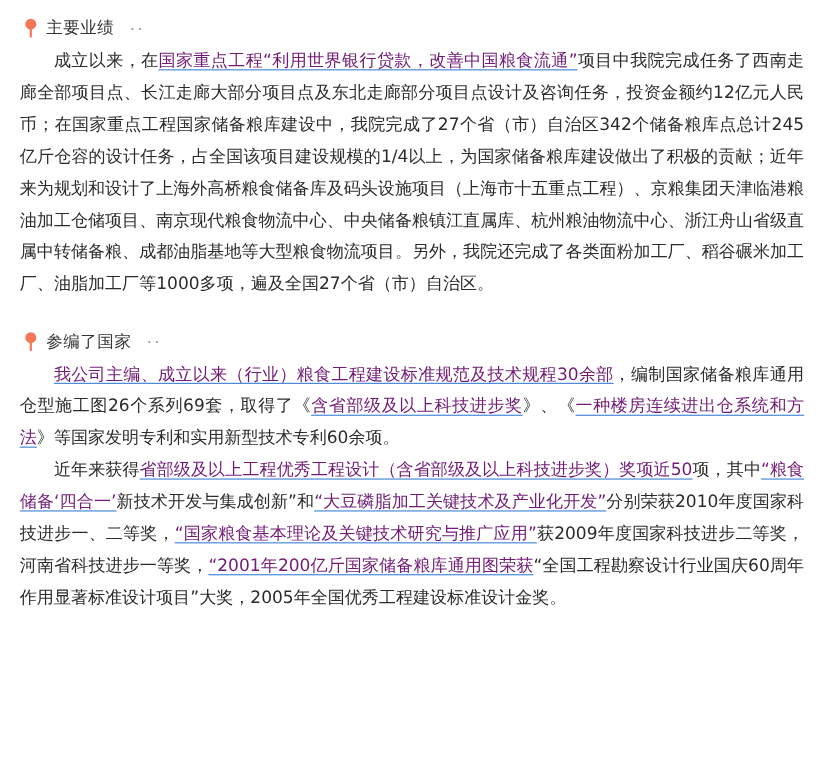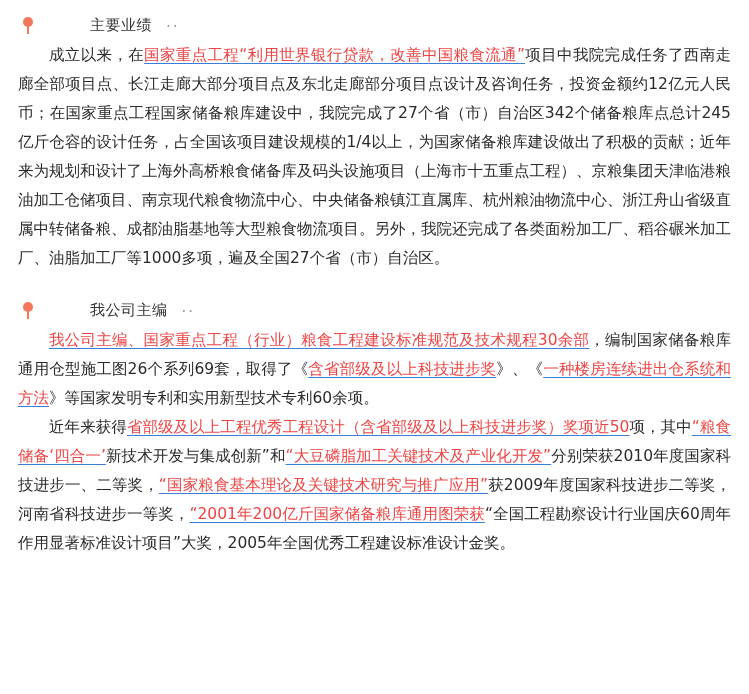--- a/index.html
+++ b/index.html
@@ -47,21 +47,20 @@
     top: 8px;
     left: 5px;
     width: 2px;
     height: 9px;
     background: #f4775b;
   }
   .section-title {
     font-size: 15px;
     color: #333333;
     letter-spacing: 0.5px;
-    margin-left: 48px;
   }
   .dots {
     font-size: 15px;
     color: #999999;
     letter-spacing: 2px;
     margin-left: 6px;
     line-height: 1;
     position: relative;
     top: -3px;
   }
@@ -74,21 +73,21 @@
     text-indent: 2em;
     color: #2b2b2b;
   }
   .block {
     margin-bottom: 2px;
   }
   .gap {
     height: 20px;
   }
   .lnk {
-    color: #ef4444;
+    color: #701a75;
     text-decoration: underline;
     text-decoration-color: #3a7fd5;
     text-underline-offset: 3px;
   }
 </style>
 </head>
 <body>
 
 <div class="page">
 
@@ -105,22 +104,22 @@
     <p class="para" id="p-0-0"><span>成立以来，在</span><span class="lnk">国家重点工程“利用世界银行贷款，改善中国粮食流通”</span><span>项目中我院完成任务了西南走廊全部项目点、长江走廊大部分项目点及东北走廊部分项目点设计及咨询任务，投资金额约12亿元人民币；在国家重点工程国家储备粮库建设中，我院完成了27个省（市）自治区342个储备粮库点总计245亿斤仓容的设计任务，占全国该项目建设规模的1/4以上，为国家储备粮库建设做出了积极的贡献；近年来为规划和设计了上海外高桥粮食储备库及码头设施项目（上海市十五重点工程）、京粮集团天津临港粮油加工仓储项目、南京现代粮食物流中心、中央储备粮镇江直属库、杭州粮油物流中心、浙江舟山省级直属中转储备粮、成都油脂基地等大型粮食物流项目。另外，我院还完成了各类面粉加工厂、稻谷碾米加工厂、油脂加工厂等1000多项，遍及全国27个省（市）自治区。</span></p>
   </div>
 
   <div class="gap"></div>
 
   <div class="section-head">
     <span class="pin-icon">
       <span class="head"></span>
         <span class="tail"></span>
     </span>
-    <span class="section-title">我公司主编</span>
+    <span class="section-title">参编了国家</span>
     <span class="dots">..</span>
   </div>
 
   <div class="block">
-    <p class="para" id="p-1-0"><span class="lnk">我公司主编、国家重点工程（行业）粮食工程建设标准规范及技术规程30余部</span><span>，编制国家储备粮库通用仓型施工图26个系列69套，取得了《</span><span class="lnk">含省部级及以上科技进步奖</span><span>》、《</span><span class="lnk">一种楼房连续进出仓系统和方法</span><span>》等国家发明专利和实用新型技术专利60余项。</span></p>
+    <p class="para" id="p-1-0"><span class="lnk">我公司主编、成立以来（行业）粮食工程建设标准规范及技术规程30余部</span><span>，编制国家储备粮库通用仓型施工图26个系列69套，取得了《</span><span class="lnk">含省部级及以上科技进步奖</span><span>》、《</span><span class="lnk">一种楼房连续进出仓系统和方法</span><span>》等国家发明专利和实用新型技术专利60余项。</span></p>
     <p class="para" id="p-1-1"><span>近年来获得</span><span class="lnk">省部级及以上工程优秀工程设计（含省部级及以上科技进步奖）奖项近50</span><span>项，其中</span><span class="lnk">“粮食储备‘四合一’</span><span>新技术开发与集成创新”和</span><span class="lnk">“大豆磷脂加工关键技术及产业化开发”</span><span>分别荣获2010年度国家科技进步一、二等奖，</span><span class="lnk">“国家粮食基本理论及关键技术研究与推广应用”</span><span>获2009年度国家科技进步二等奖，河南省科技进步一等奖，</span><span class="lnk">“2001年200亿斤国家储备粮库通用图荣获</span><span>“全国工程勘察设计行业国庆60周年作用显著标准设计项目”大奖，2005年全国优秀工程建设标准设计金奖。</span></p>
   </div>
 
 </div>
 
 </body></html>

